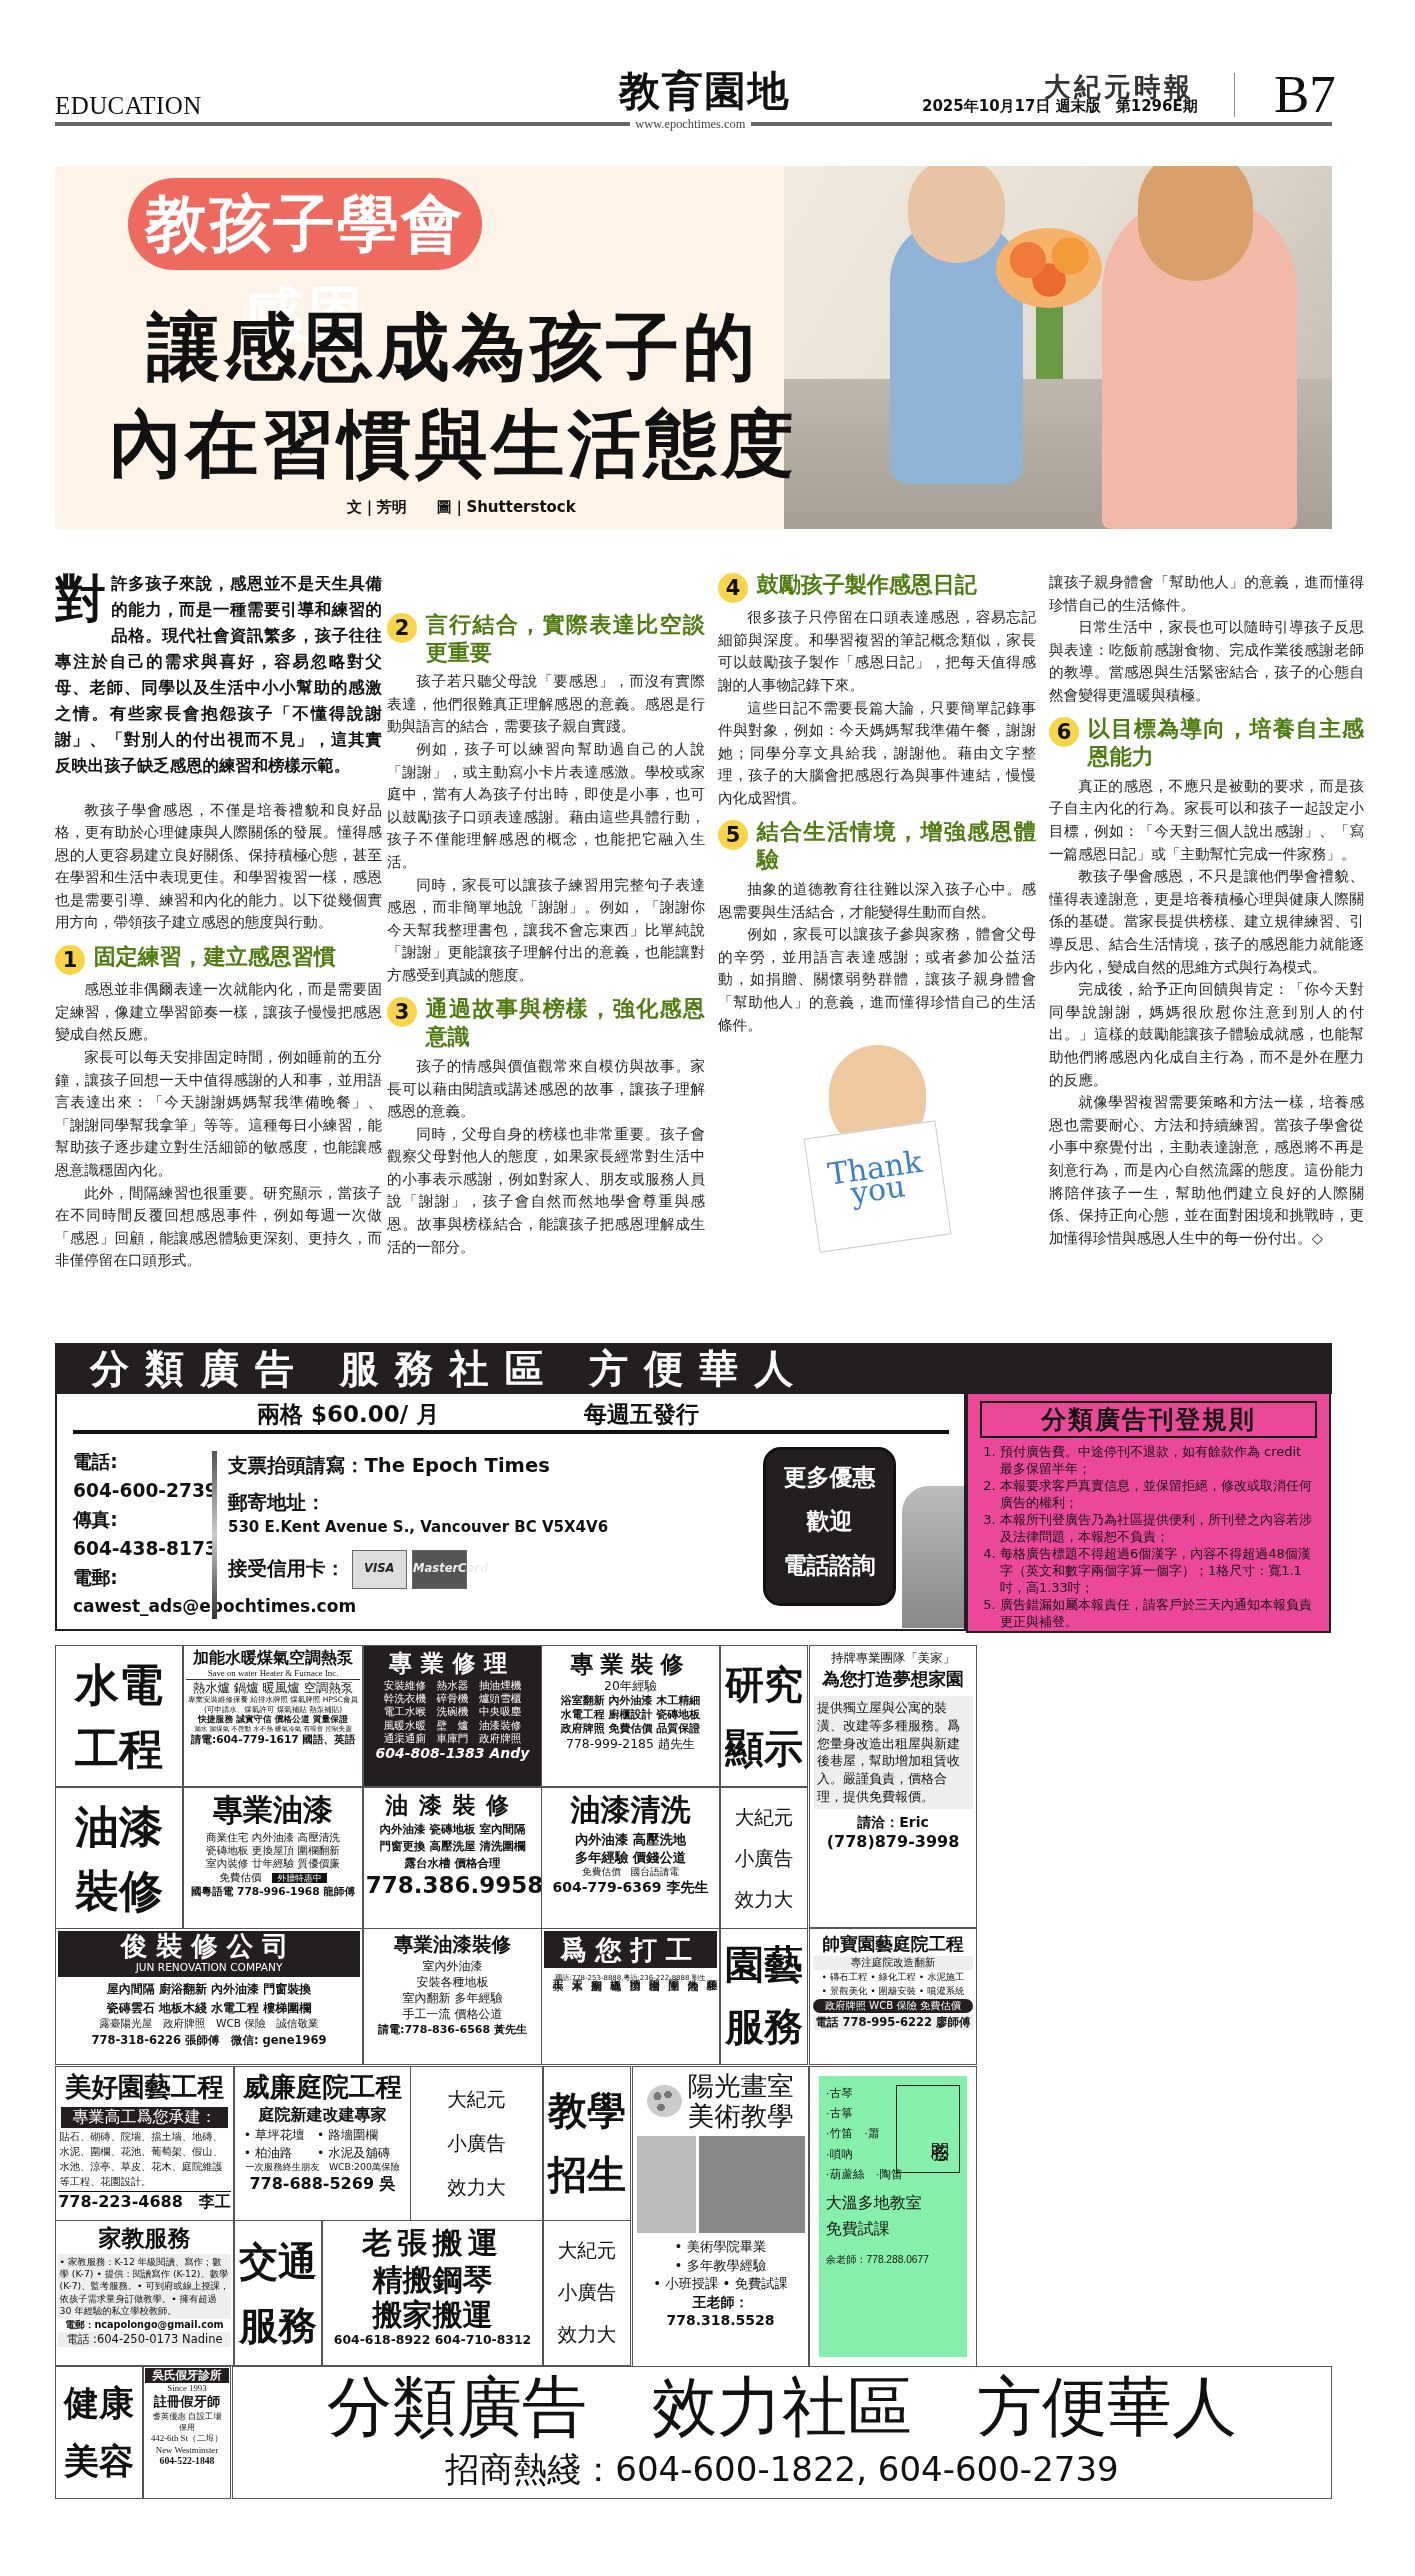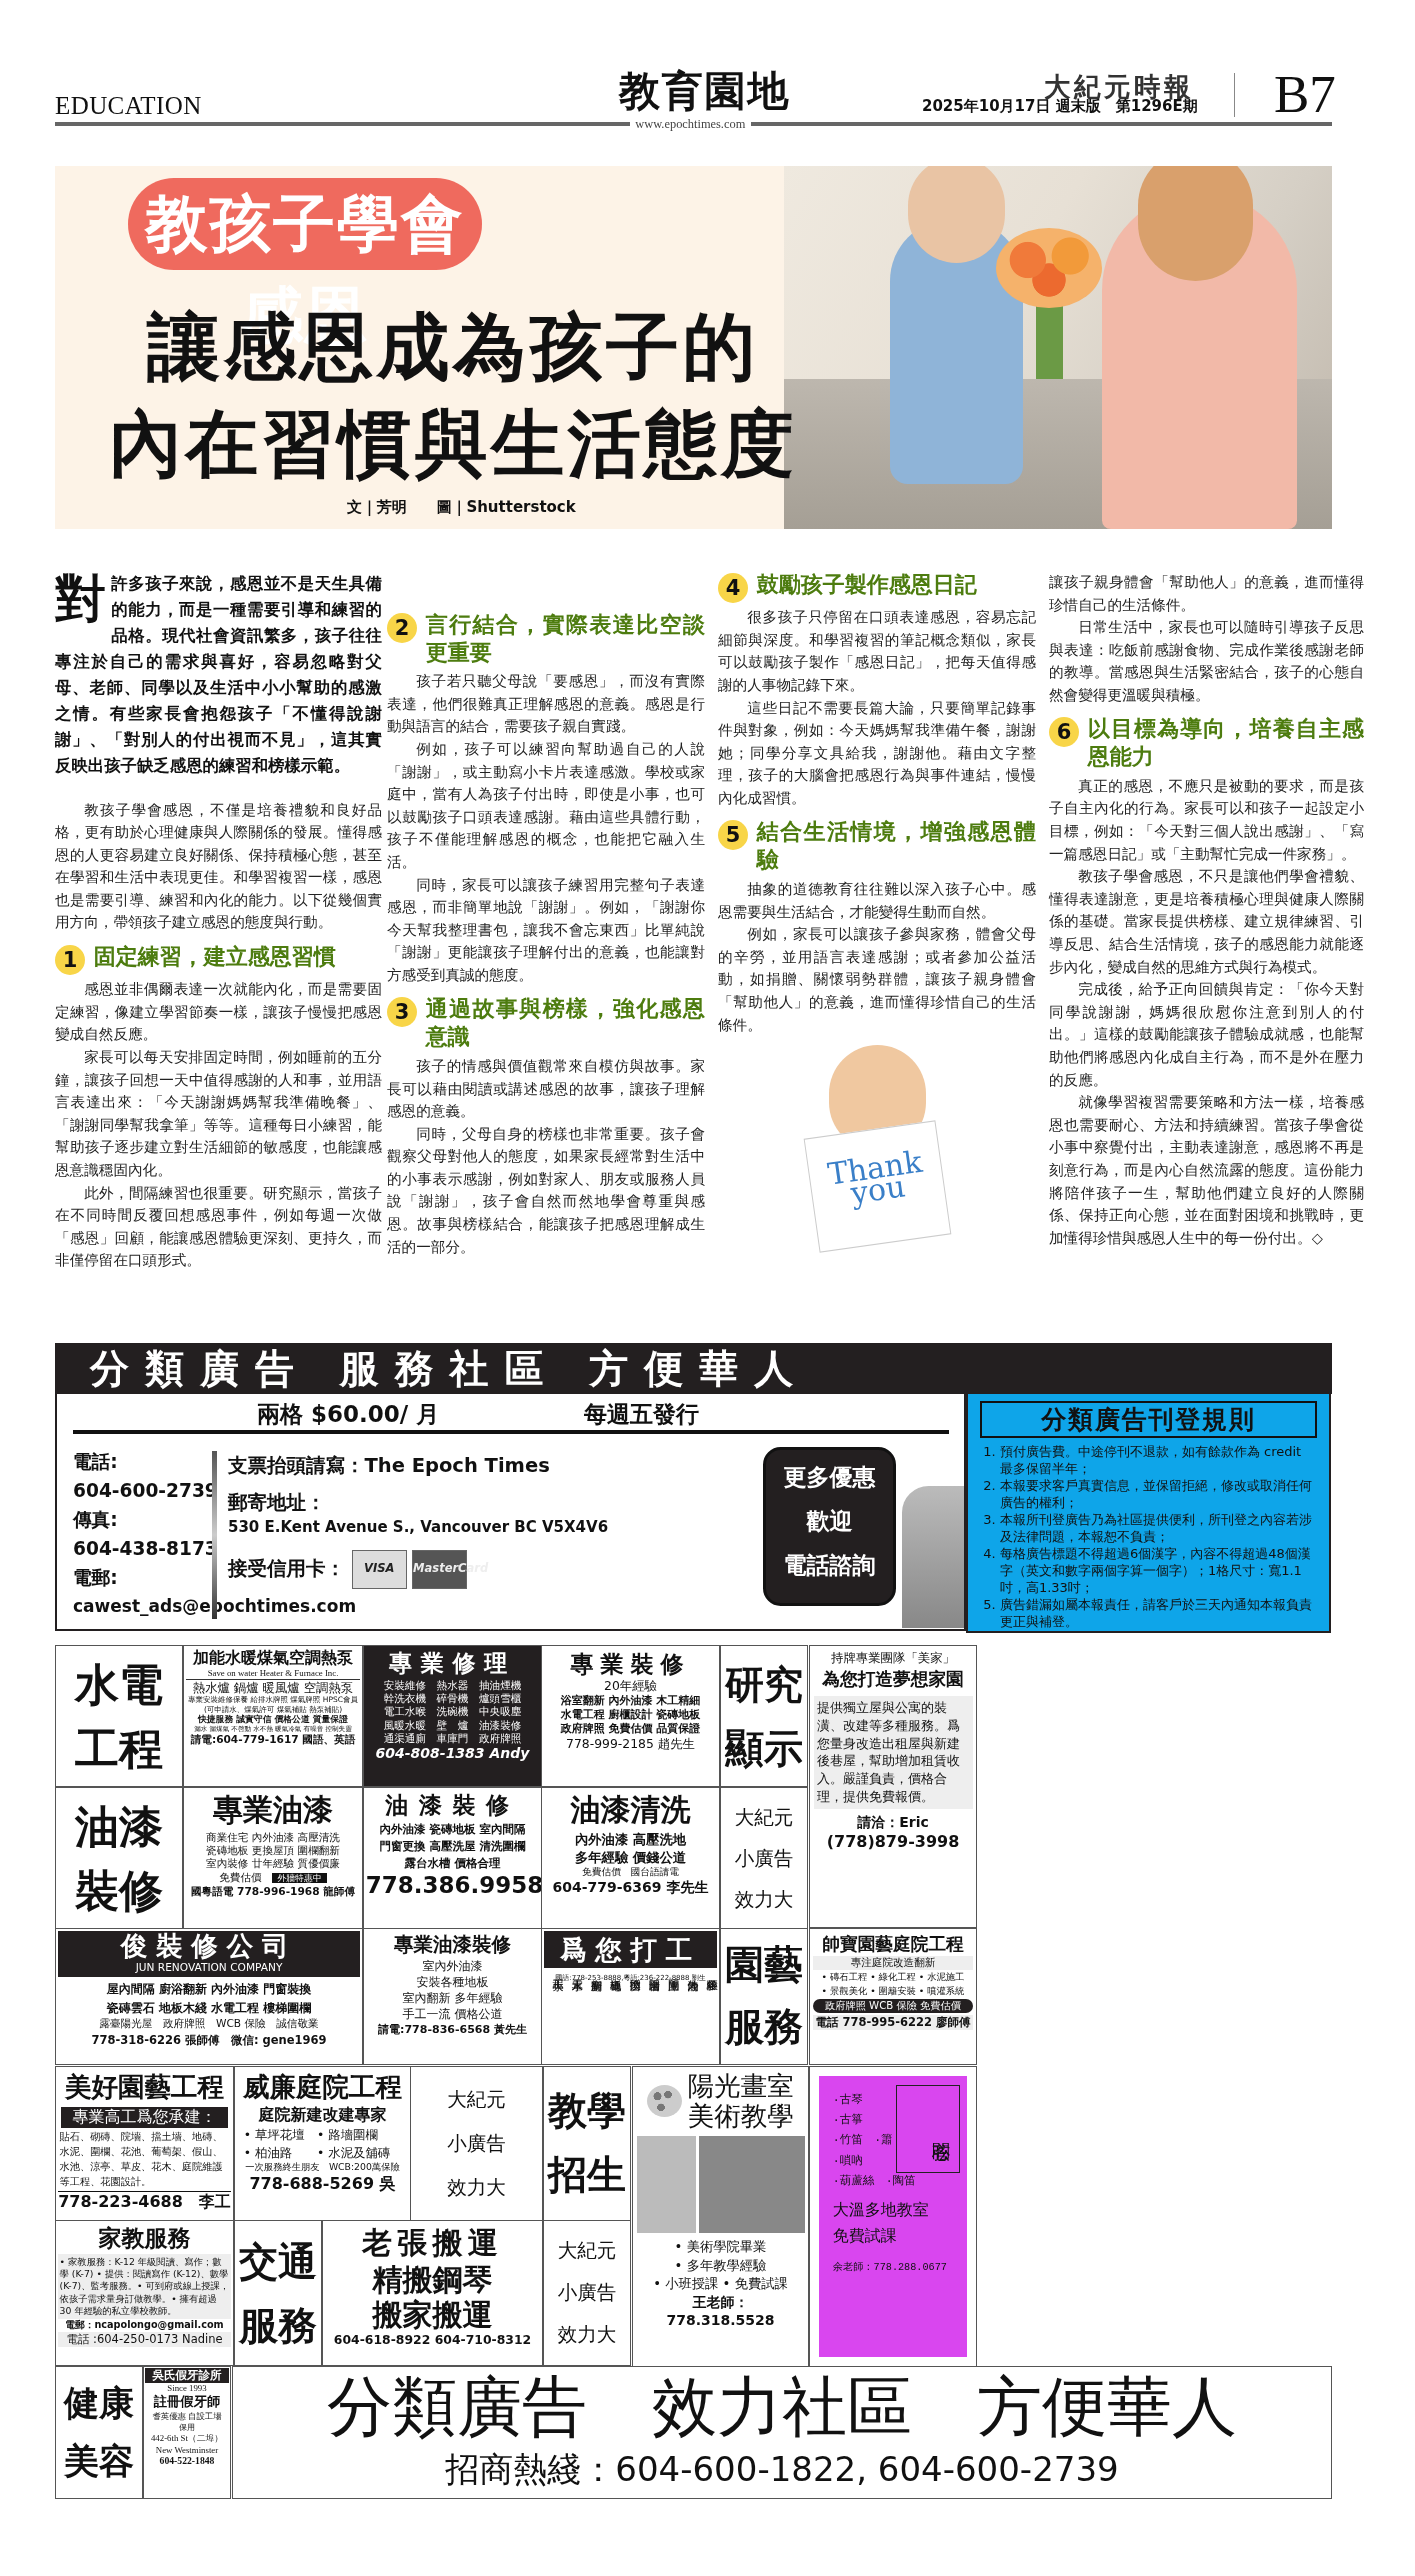--- a/index.html
+++ b/index.html
@@ -41,21 +41,21 @@
 .cl-banner{left:55px;top:1343px;width:1277px;height:51px;background:#231f20;color:#fff;font-size:39px;font-weight:bold;letter-spacing:16px;line-height:51px;padding-left:35px;white-space:nowrap}
 .cl-box{left:55px;top:1394px;width:911px;height:237px;border:2.7px solid #231f20;border-top:none}
 .cl-price{left:257px;top:1399px;font-size:23px;font-weight:bold}
 .cl-pub{left:584px;top:1399px;font-size:23px;font-weight:bold}
 .cl-rule{left:73px;top:1430px;width:876px;height:4.4px;background:#111}
 .cl-contact{left:73px;top:1447px;font-size:18.6px;line-height:29px;font-weight:bold}
 .card{display:inline-block;width:55px;height:39px;margin-right:5.3px;vertical-align:middle;border:0.9px solid #666;text-align:center;line-height:35px;font-size:11.5px;font-style:italic;font-weight:bold}
 .visa{background:#ddd;color:#222}
 .mc{background:#555;color:#eee}
 .cl-promo{left:763px;top:1447px;width:133px;height:159px;border:3.5px solid #111;border-radius:17.7px;background:#231f20;color:#fff;text-align:center;font-size:23px;font-weight:bold;line-height:44px;padding-top:5.3px}
-.cl-rules{left:966px;top:1394px;width:365px;height:239px;border:2.7px solid #231f20;border-top:none;background:#0ea5e9;padding:7px 12.4px}
+.cl-rules{left:966px;top:1394px;width:365px;height:239px;border:2.7px solid #231f20;border-top:none;background:#ec4899;padding:7px 12.4px}
 .cl-rules h3{font-size:25px;font-weight:bold;text-align:center;border:2.7px double #111;margin-bottom:5.3px;letter-spacing:1.8px}
 .cl-rules ol{font-size:13px;line-height:17px;padding-left:19.5px}
 
 .ad{position:absolute;border:0.9px solid #555;overflow:hidden;background:#fff}
 .big{font-size:50px;font-weight:bold;text-align:center;line-height:71px}
 .ctr{text-align:center}
 .dark{background:#231f20;color:#fff}
 .t14{font-size:12.4px}.t16{font-size:14px}.t18{font-size:16px}.t20{font-size:17.7px}.t22{font-size:19.5px}.t26{font-size:23px}.t30{font-size:26.5px}.t34{font-size:30px}
 .b{font-weight:bold}
 .lh{line-height:1.25}
@@ -344,21 +344,21 @@
   </div>
   <div style="height:97px;margin:5.3px 0;background:linear-gradient(90deg,#bbb 0 35%,#fff 35% 37%,#888 37% 100%)"></div>
   <div style="font-size:13.3px;line-height:18.6px">
       <div>• 美術學院畢業</div>
       <div>• 多年教學經驗</div>
       <div>• 小班授課 • 免費試課</div>
     </div>
   <div class="t16 b">王老師： 778.318.5528</div>
 </div>
 <div class="ad" style="left:809px;top:2066px;width:168px;height:301px;padding:8.8px">
-  <div style="background:#d946ef;height:100%;padding:14px;position:relative;font-family:Liberation Mono, monospace">
+  <div style="background:#86efac;height:100%;padding:7px;position:relative;font-family:Liberation Sans, sans-serif">
     <div style="font-size:11.5px;line-height:20.3px">
         <div>·古琴</div>
         <div>·古箏</div>
         <div>·竹笛　·簫</div>
         <div>·嗩吶</div>
         <div>·葫蘆絲　·陶笛</div>
       </div>
     <div style="position:absolute;right:7px;top:8.8px;width:64px;height:88px;border:1.8px solid #222;font-size:17.7px;text-align:center;writing-mode:vertical-rl;padding:7px">弦心閣</div>
     <div class="t18" style="margin-top:8.8px">大溫多地教室</div>
     <div class="t18" style="margin-top:5.3px">免費試課</div>

